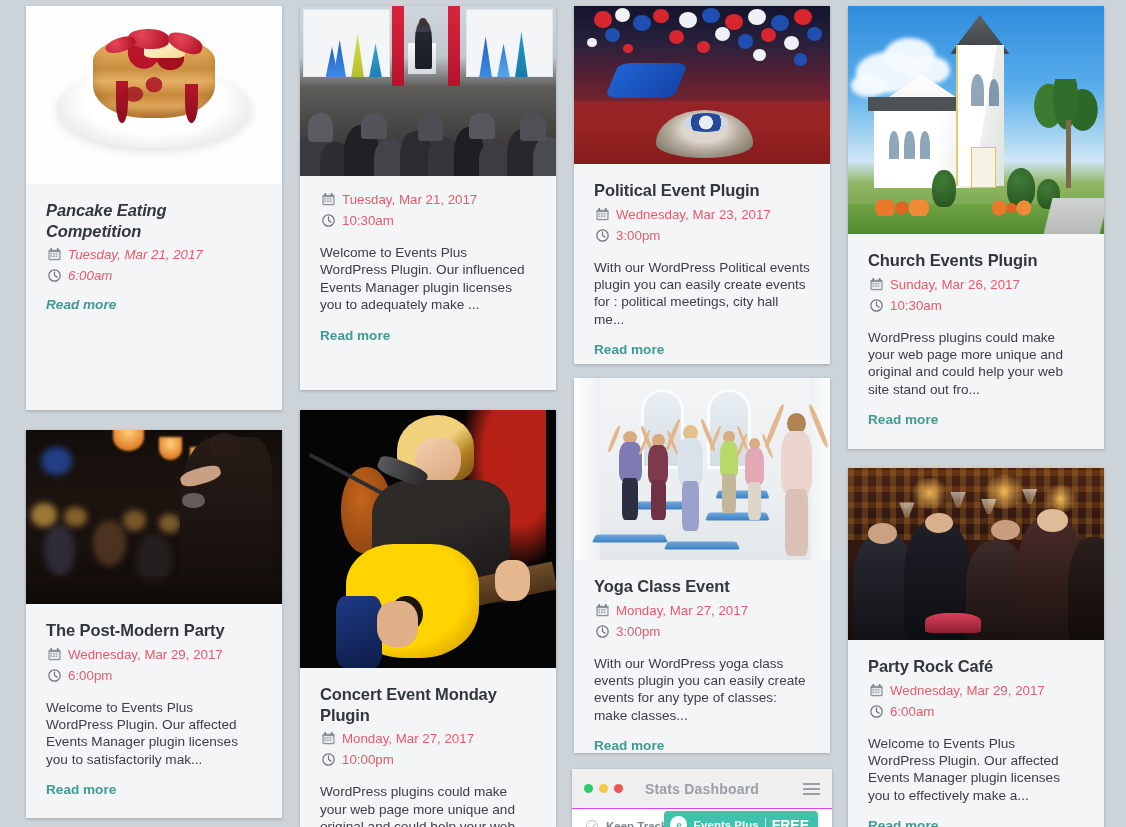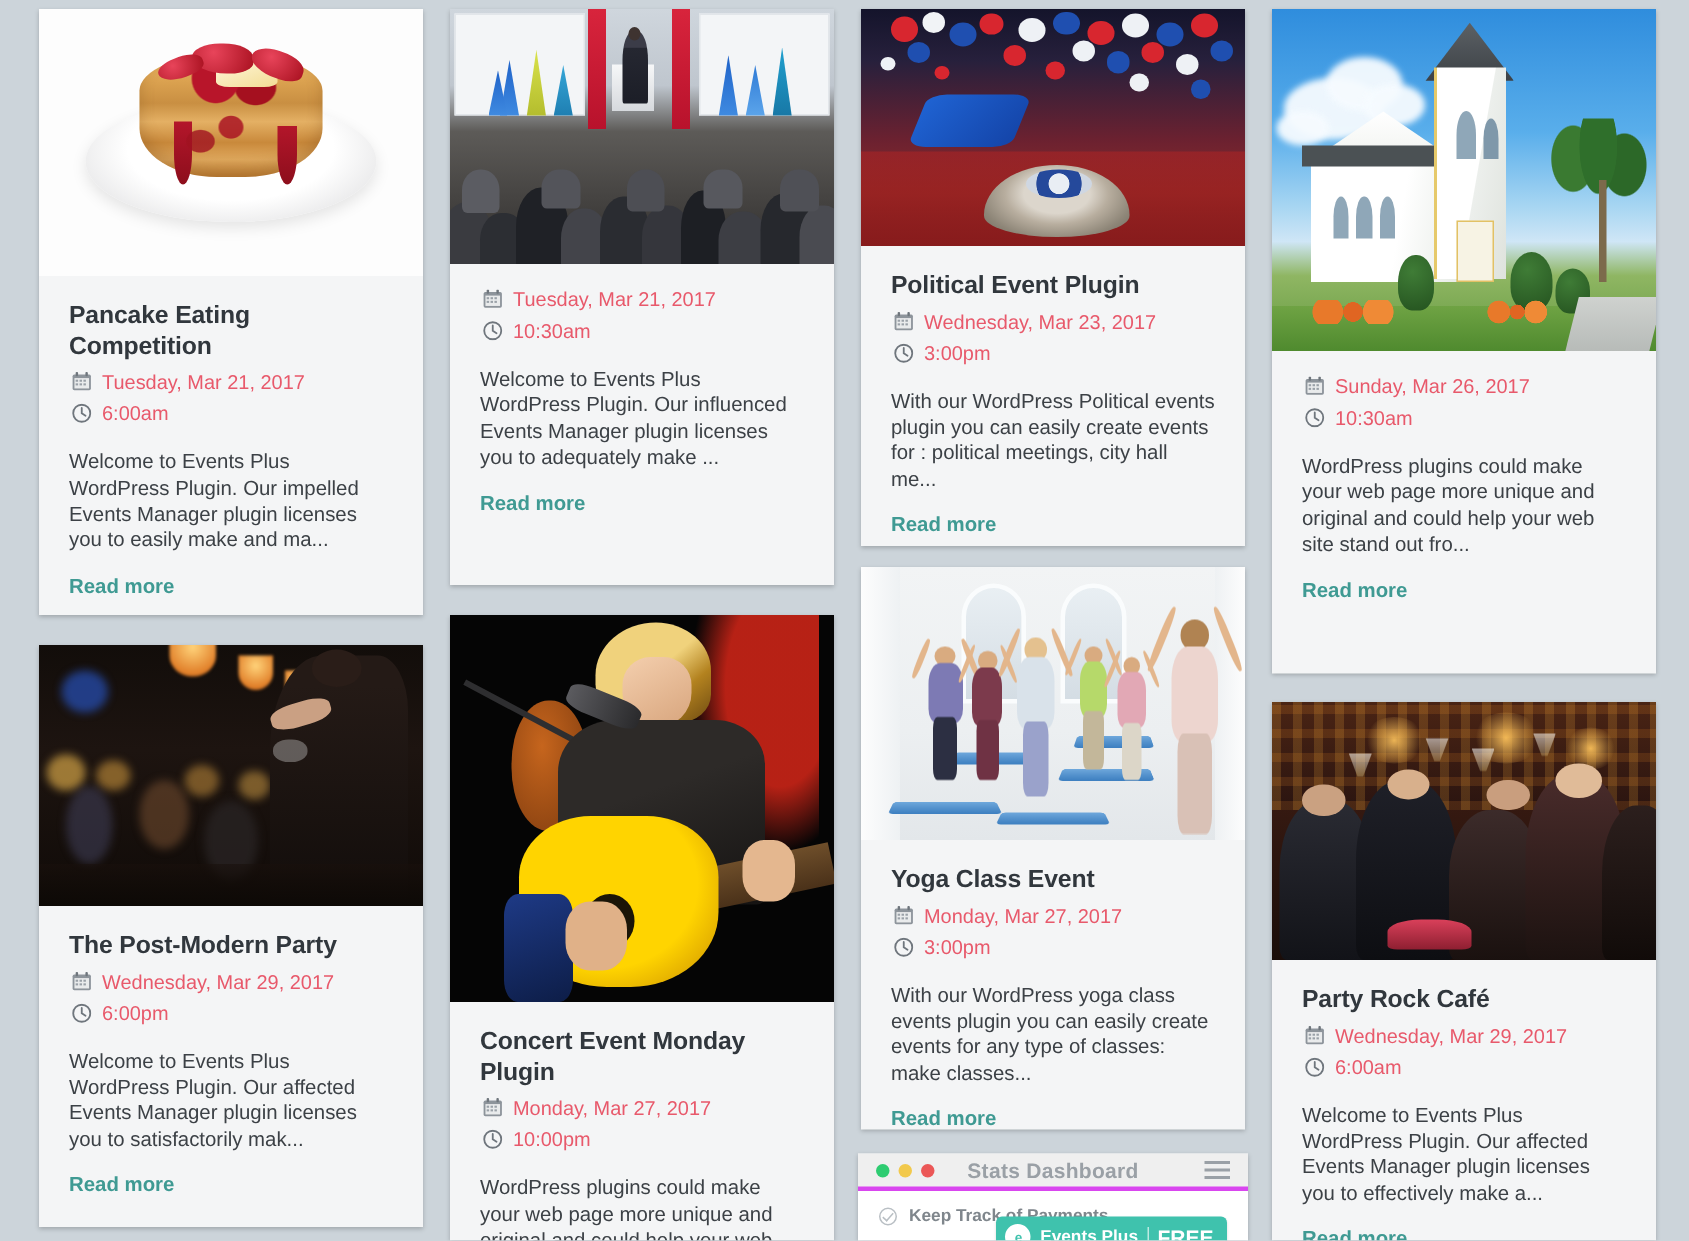--- a/index.html
+++ b/index.html
@@ -341,21 +341,21 @@
   }
 
   
   .mock-window {
     position:absolute;
     background:#ffffff;
     box-shadow: 0 1px 3px rgba(0,0,0,.22);
     overflow:hidden;
   }
   .mock-titlebar {
-    height:25px; background:#efefef; border-bottom:3px solid #d946ef;
+    height:40px; background:#efefef; border-bottom:1px solid #d946ef;
     display:flex; align-items:center; padding:0 12px; position:relative;
   }
   .dots { display:flex; gap:6px; }
   .dots span { width:9px; height:9px; border-radius:50%; display:block; }
   .mock-title {
     position:absolute; left:0; right:0; text-align:center;
     font-size:14px; font-weight:bold; color:#9aa0a6; letter-spacing:.2px;
   }
   .hamburger { margin-left:auto; display:flex; flex-direction:column; gap:3px; z-index:2; }
   .hamburger span { width:17px; height:2px; background:#9aa0a6; display:block; }
@@ -383,21 +383,21 @@
   }
   .badge-name { color:#fff; font-size:11.5px; font-weight:bold; }
   .badge-sep { width:1px; height:14px; background:rgba(255,255,255,.65); }
   .badge-free { color:#fff; font-size:14px; font-weight:bold; }
 </style>
 </head>
 <body>
 
 <div id="board">
 
-  <div class="card" style="left:26px; top:6px; width:256px; height:404px;">
+  <div class="card" style="left:26px; top:6px; width:256px; height:404px;font-style:italic;">
     <div class="card-thumb" style="height:178px;">
       <div class="photo ph-pancake">
         <div class="plate"></div>
         <div class="stack"></div>
         <div class="drip1"></div>
           <div class="drip2"></div>
         <div class="syrup"></div>
         <div class="butter"></div>
         <div class="berry1"></div>
           <div class="berry2"></div>
@@ -427,21 +427,20 @@
       </div>
       <div class="meta-row time">
         <span class="meta-icon">
           <svg viewBox="0 0 16 16">
               <circle cx="8" cy="8" r="7" fill="none" stroke="#6f767d" stroke-width="1.5"></circle>
               <path d="M8 3.6V8l3.1 2" stroke="#6f767d" stroke-width="1.5" fill="none" stroke-linecap="round"></path>
             </svg>
         </span>
         <span>6:00am</span>
       </div>
-      <div class="card-excerpt">Welcome to Events Plus WordPress Plugin. Our impelled Events Manager plugin licenses you to easily make and ma...</div>
       <span class="read-more">Read more</span>
     </div>
   </div>
 
   <div class="card" style="left:300px; top:6px; width:256px; height:384px;">
     <div class="card-thumb" style="height:170px;">
       <div class="photo ph-conf">
         <div class="screenL"></div>
         <div class="screenR"></div>
         <div class="bar" style="left:6%;  width:5%;  height:16%; background:linear-gradient(180deg,#2e7ad6,#5ba4ea);"></div>
@@ -601,20 +600,21 @@
         <div style="position:absolute; left:48%; top:62%; width:10%; height:18%; background:#f7f3e4; border:1px solid #e2c165;"></div>
         <div class="bush" style="left:33%; bottom:12%; width:9%;  height:16%;"></div>
         <div class="bush" style="left:62%; bottom:12%; width:11%; height:17%;"></div>
         <div class="bush" style="left:74%; bottom:11%; width:9%;  height:13%;"></div>
         <div class="flowers" style="left:10%; width:22%;"></div>
         <div class="flowers" style="left:56%; width:16%;"></div>
         <div style="position:absolute; right:0; bottom:0; width:22%; height:16%; background:linear-gradient(180deg,#cfd2cf,#b7bbb8); transform: skewX(-14deg);"></div>
       </div>
     </div>
     <div class="card-body">
+      <div class="card-title">Church Events Plugin</div>
       <div class="meta-row">
         <span class="meta-icon">
           <svg viewBox="0 0 16 16">
               <rect x="0.5" y="2" width="15" height="13" rx="1.4" fill="#8d949b"></rect>
               <rect x="2" y="5" width="12" height="8.5" fill="#e9ebec"></rect>
               <rect x="3" y="0" width="2" height="3.4" rx="0.8" fill="#6f767d"></rect>
               <rect x="11" y="0" width="2" height="3.4" rx="0.8" fill="#6f767d"></rect>
               <g fill="#9aa1a8">
                 <rect x="3" y="6.3" width="2" height="1.7"></rect>
                 <rect x="6.2" y="6.3" width="2" height="1.7"></rect>

